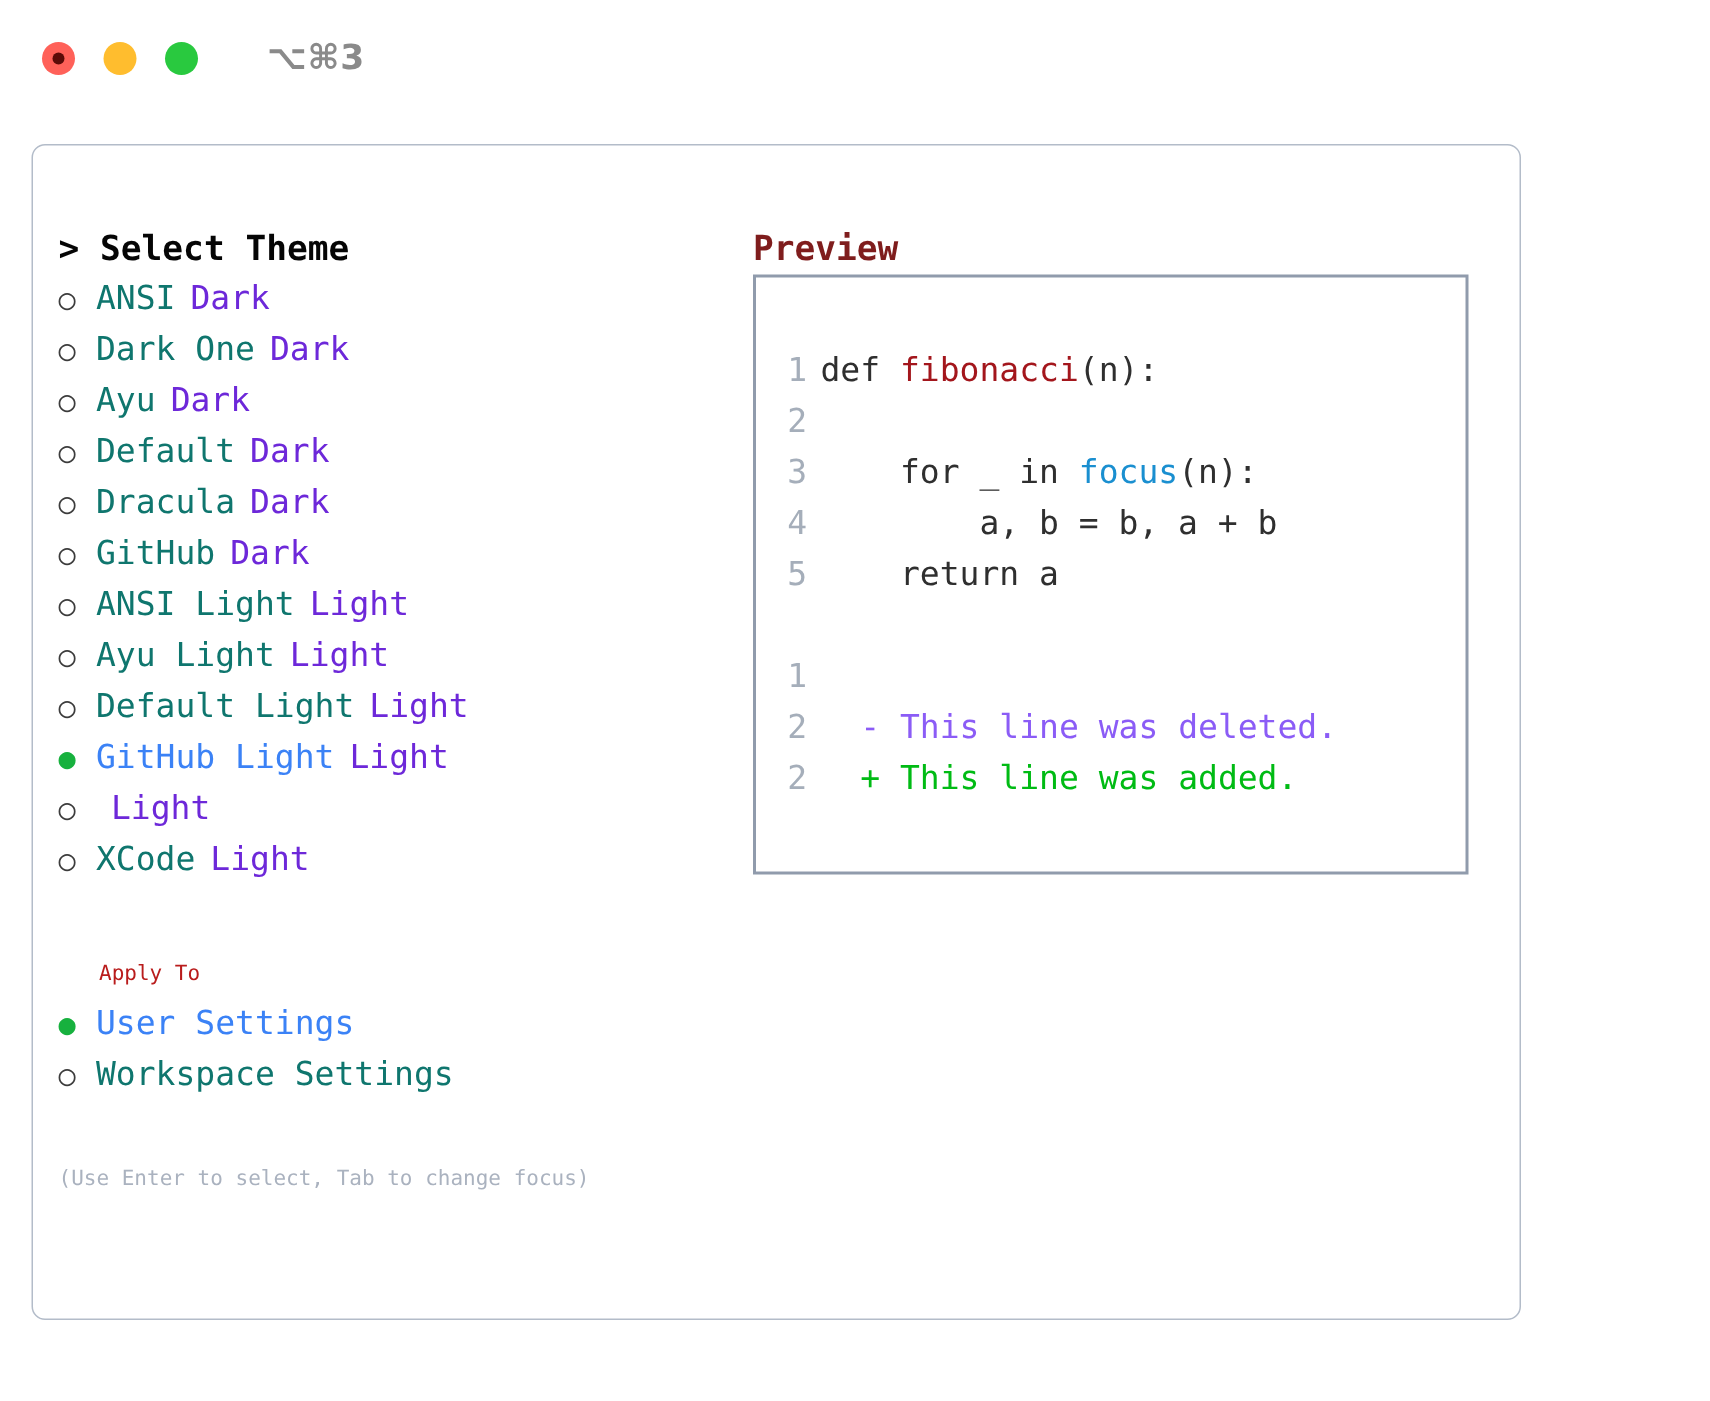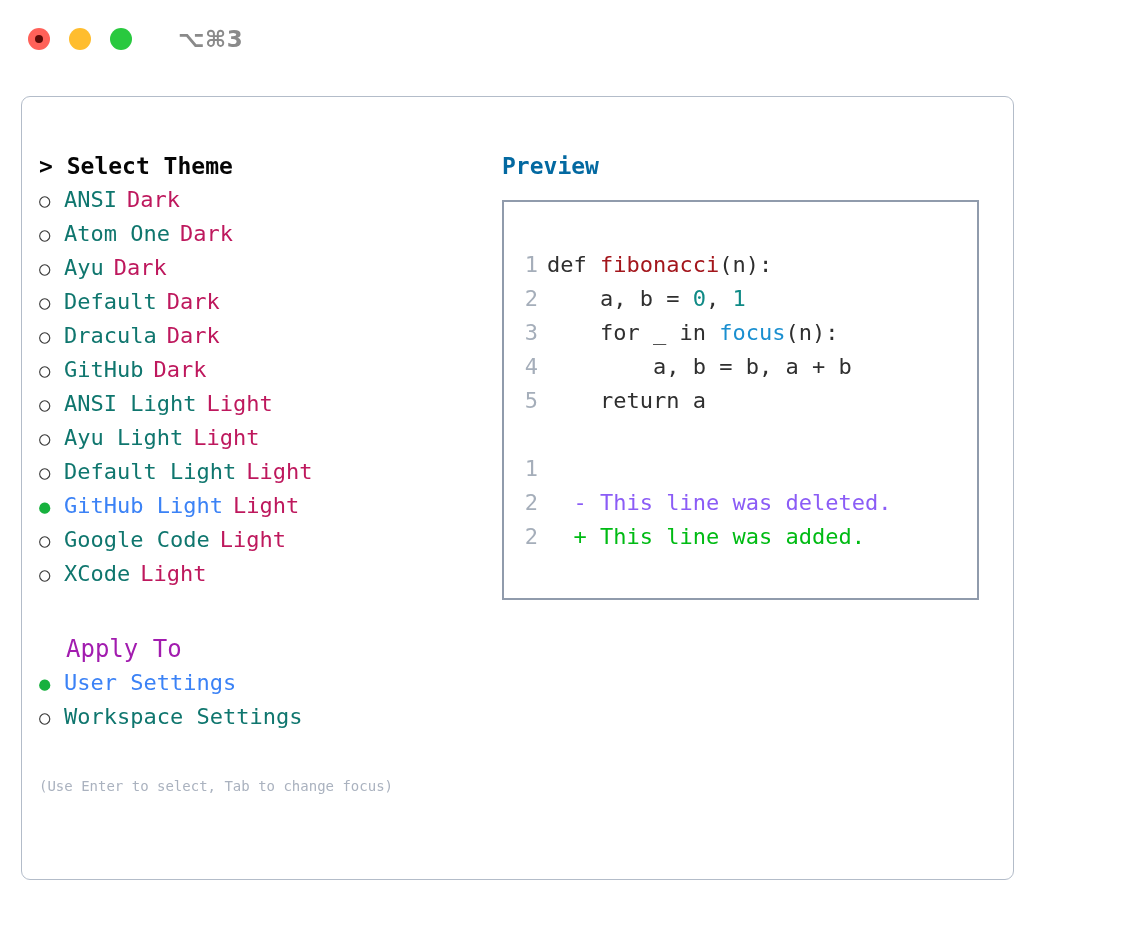--- a/index.html
+++ b/index.html
@@ -110,27 +110,27 @@
   .radio-mark {
     width: 25px;
     flex: 0 0 auto;
     font-size: 19px;
     color: #3c3c3c;
   }
   .radio-mark.sel { color: #17b13e; }
   .radio-label { color: #0f766e; }
   .radio-row.selected .radio-label { color: #3b82f6; }
   .radio-variant {
-    color: #be185d;
+    color: #6d28d9;
     margin-left: 10px;
   }
 
   .apply-title {
-    font-size: 24px;
-    color: #a21caf;
+    font-size: 14px;
+    color: #b91c1c;
     line-height: 34px;
     margin-left: 27px;
     white-space: pre;
   }
   .apply-block { margin-top: 41px; }
 
   .hint {
     margin-top: 35px;
     font-size: 14px;
     line-height: 34px;
@@ -139,23 +139,22 @@
   }
 
   
   .right-col {
     flex: 1 1 auto;
     padding: 52px 0 0 10px;
   }
   .preview-title {
     font-size: 23px;
     font-weight: 700;
-    color: #0369a1;
-    line-height: 34px;
-    margin-bottom: 17px;
+    color: #7f1d1d;
+    line-height: 34px;
   }
   .preview-box {
     width: 477px;
     height: 400px;
     border: 2px solid #909bac;
     background: #ffffff;
     padding: 46px 0 0 0;
   }
 
   .code-line {
@@ -199,50 +198,50 @@
 
   <div class="panel">
     <div class="panel-inner">
 
       <div class="left-col">
 
         <div class="section-title">&gt; Select Theme</div>
 
         <div id="theme-list">
             <div class="radio-row"><span class="radio-mark">○</span><span class="radio-label">ANSI</span><span class="radio-variant">Dark</span></div>
-            <div class="radio-row"><span class="radio-mark">○</span><span class="radio-label">Atom One</span><span class="radio-variant">Dark</span></div>
+            <div class="radio-row"><span class="radio-mark">○</span><span class="radio-label">Dark One</span><span class="radio-variant">Dark</span></div>
             <div class="radio-row"><span class="radio-mark">○</span><span class="radio-label">Ayu</span><span class="radio-variant">Dark</span></div>
             <div class="radio-row"><span class="radio-mark">○</span><span class="radio-label">Default</span><span class="radio-variant">Dark</span></div>
             <div class="radio-row"><span class="radio-mark">○</span><span class="radio-label">Dracula</span><span class="radio-variant">Dark</span></div>
             <div class="radio-row"><span class="radio-mark">○</span><span class="radio-label">GitHub</span><span class="radio-variant">Dark</span></div>
             <div class="radio-row"><span class="radio-mark">○</span><span class="radio-label">ANSI Light</span><span class="radio-variant">Light</span></div>
             <div class="radio-row"><span class="radio-mark">○</span><span class="radio-label">Ayu Light</span><span class="radio-variant">Light</span></div>
             <div class="radio-row"><span class="radio-mark">○</span><span class="radio-label">Default Light</span><span class="radio-variant">Light</span></div>
             <div class="radio-row selected"><span class="radio-mark sel">●</span><span class="radio-label">GitHub Light</span><span class="radio-variant">Light</span></div>
-            <div class="radio-row"><span class="radio-mark">○</span><span class="radio-label">Google Code</span><span class="radio-variant">Light</span></div>
+            <div class="radio-row"><span class="radio-mark">○</span><span class="radio-variant">Light</span></div>
             <div class="radio-row"><span class="radio-mark">○</span><span class="radio-label">XCode</span><span class="radio-variant">Light</span></div>
           </div>
 
         <div class="apply-block">
           <div class="apply-title">Apply To</div>
           <div id="apply-list">
               <div class="radio-row selected"><span class="radio-mark sel">●</span><span class="radio-label">User Settings</span></div>
               <div class="radio-row"><span class="radio-mark">○</span><span class="radio-label">Workspace Settings</span></div>
             </div>
         </div>
 
         <div class="hint">(Use Enter to select, Tab to change focus)</div>
       </div>
 
       <div class="right-col">
         <div class="preview-title">Preview</div>
         <div class="preview-box">
           <div id="code-block">
               <div class="code-line"><span class="gutter">1</span><span class="code-text"><span class="tok-plain">def </span><span class="tok-func">fibonacci</span><span class="tok-plain">(n):</span></span></div>
-              <div class="code-line"><span class="gutter">2</span><span class="code-text"><span class="tok-plain">    a, b = </span><span class="tok-num">0</span><span class="tok-plain">, </span><span class="tok-num">1</span></span></div>
+              <div class="code-line"><span class="gutter">2</span></div>
               <div class="code-line"><span class="gutter">3</span><span class="code-text"><span class="tok-plain">    for _ in </span><span class="tok-call">focus</span><span class="tok-plain">(n):</span></span></div>
               <div class="code-line"><span class="gutter">4</span><span class="code-text"><span class="tok-plain">        a, b = b, a + b</span></span></div>
               <div class="code-line"><span class="gutter">5</span><span class="code-text"><span class="tok-plain">    return a</span></span></div>
             </div>
           <div class="diff-gap"></div>
           <div id="diff-block">
               <div class="code-line"><span class="gutter">1</span></div>
               <div class="code-line"><span class="gutter">2</span><span class="d-del">  <span>-</span> <span>This line was deleted.</span></span></div>
               <div class="code-line"><span class="gutter">2</span><span class="d-add">  <span>+</span> <span>This line was added.</span></span></div>
             </div>

